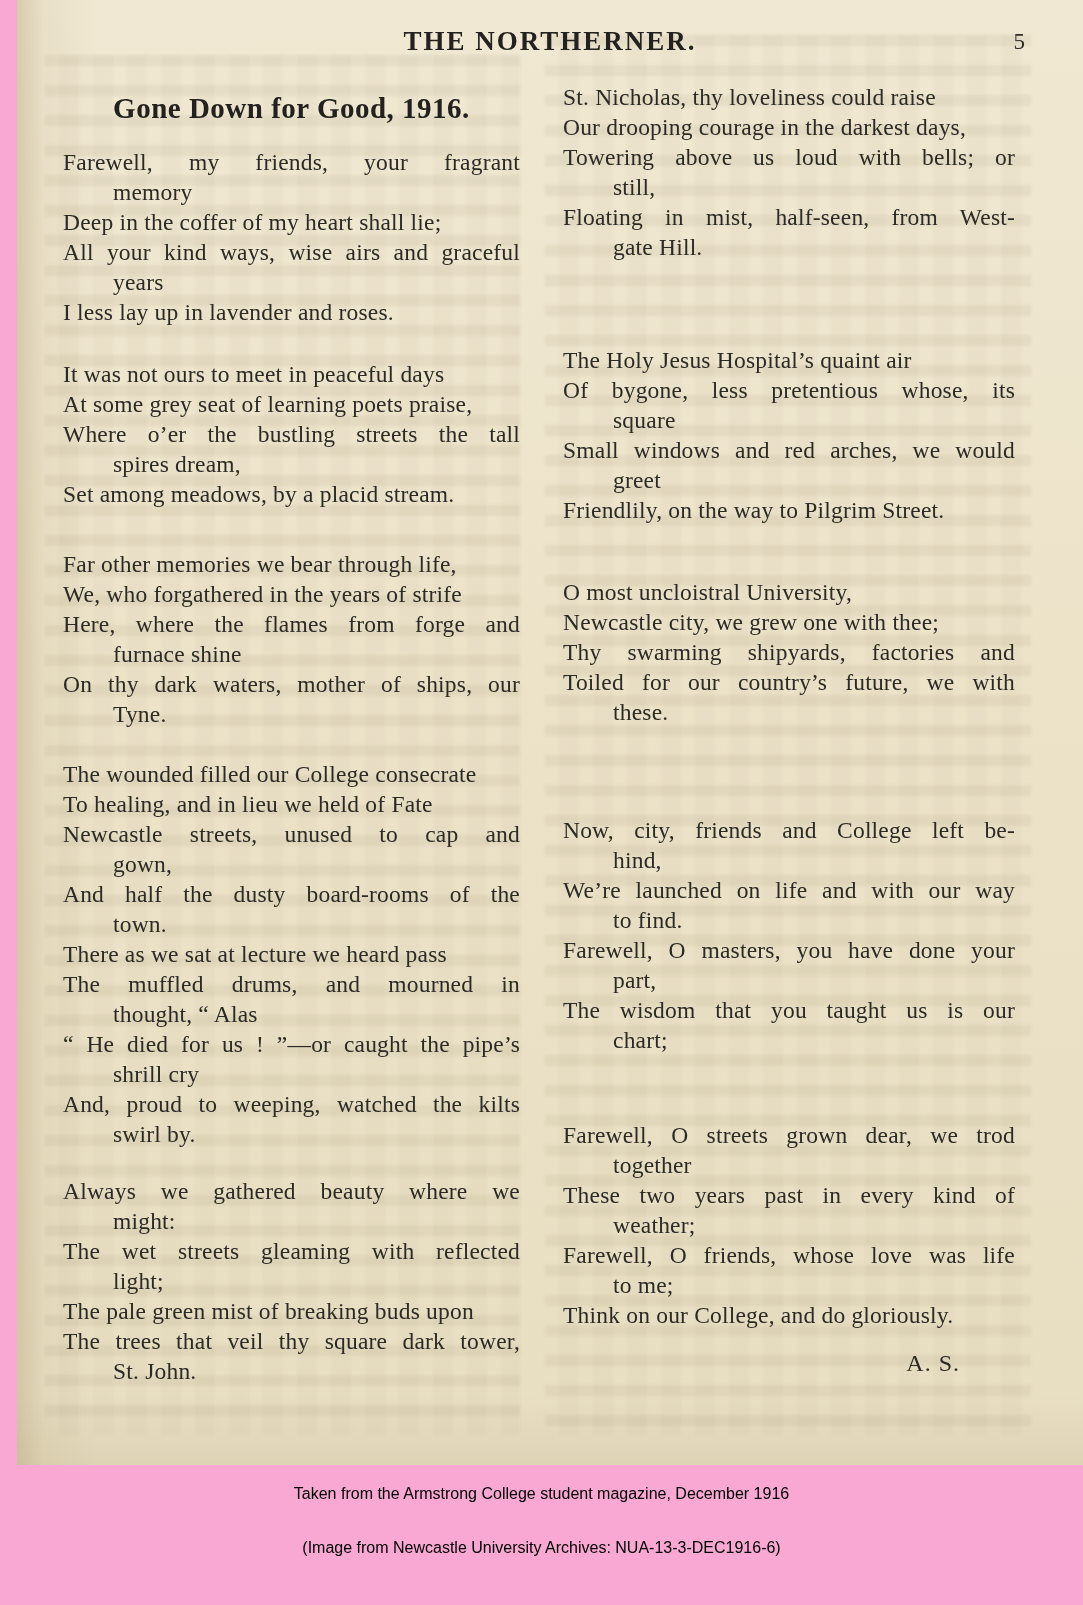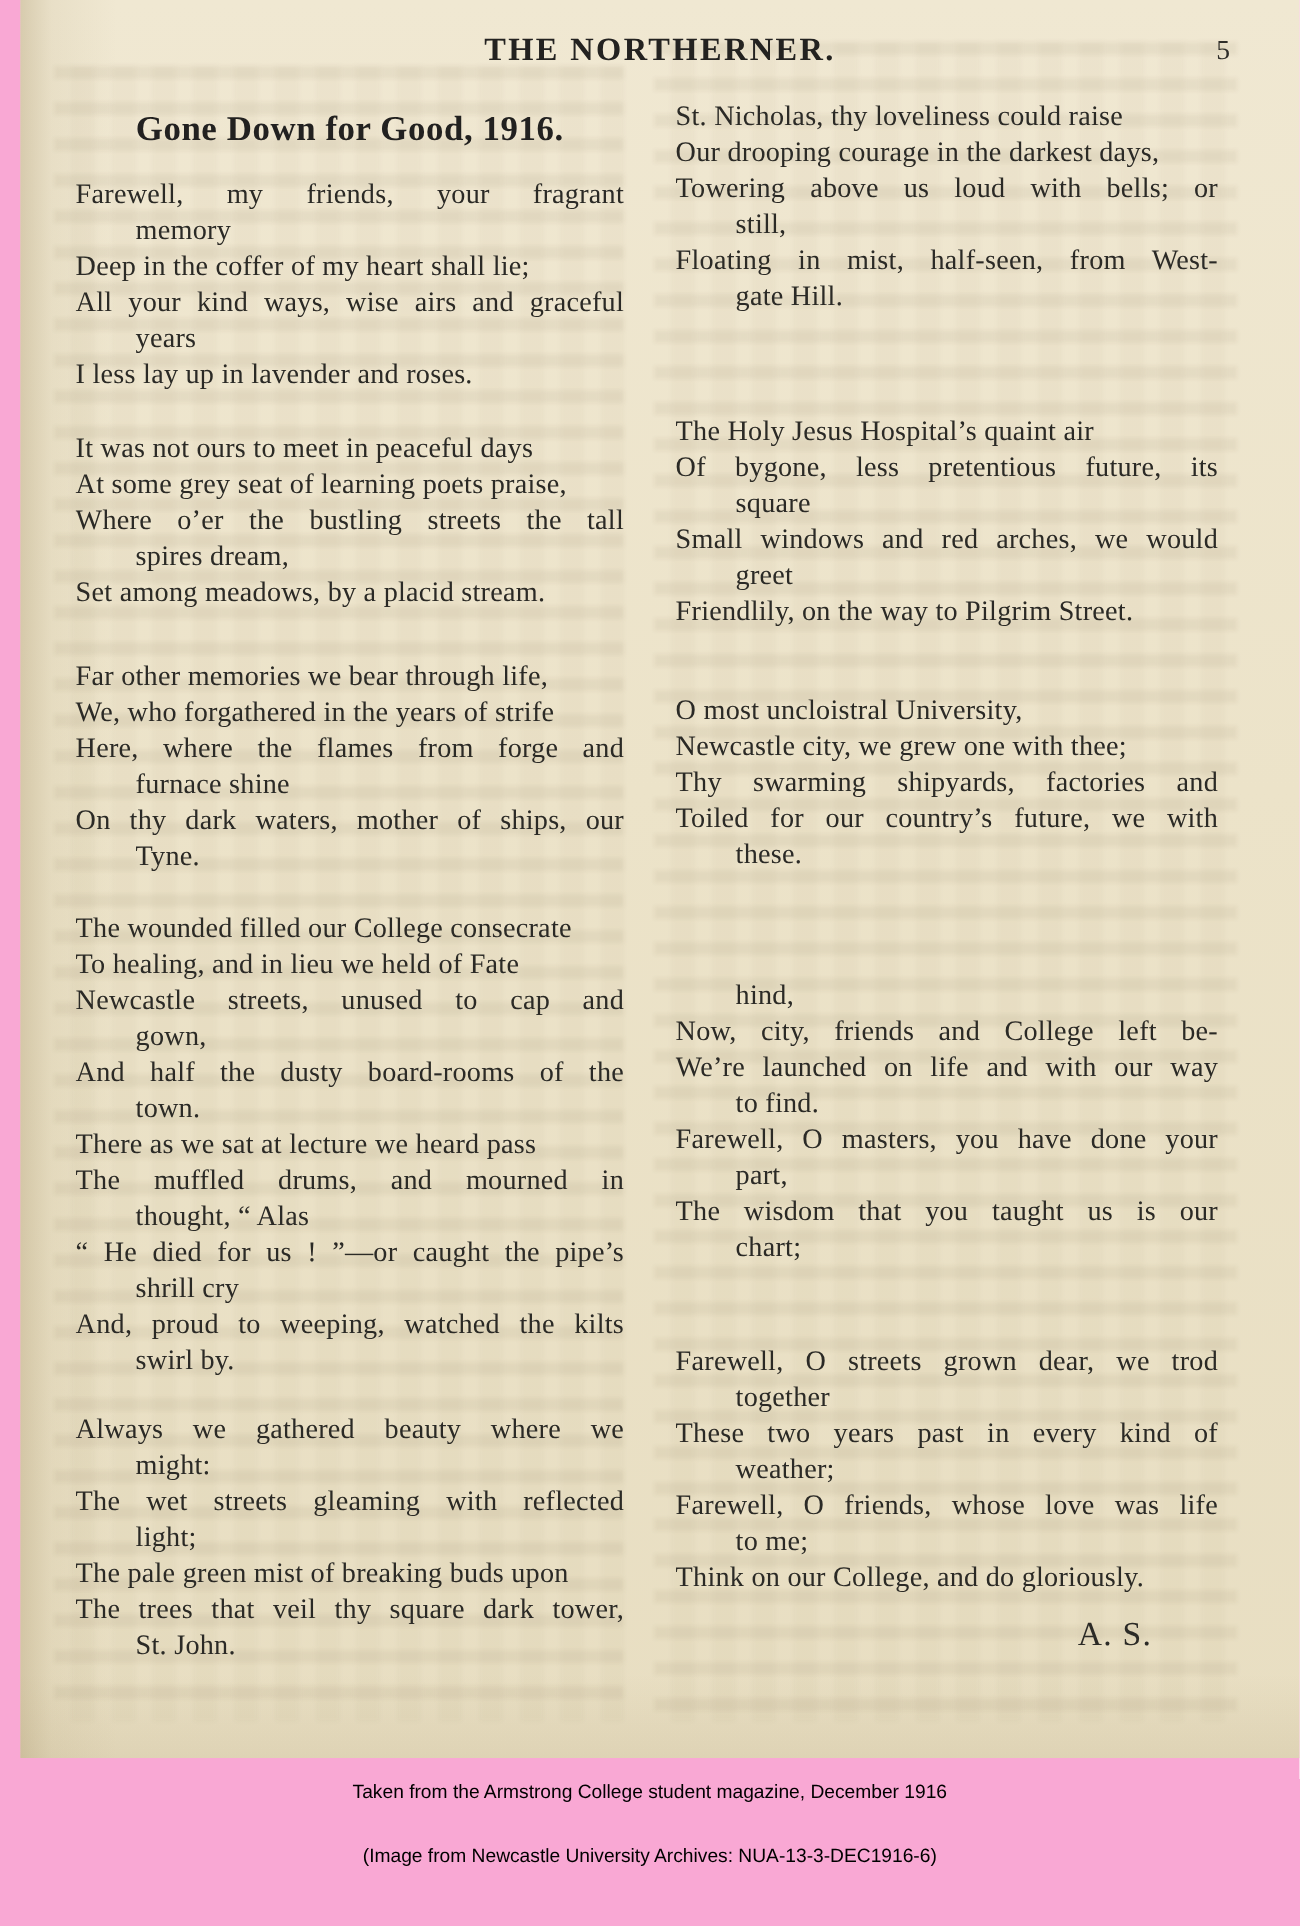--- a/index.html
+++ b/index.html
@@ -69,21 +69,21 @@
   #left-stanzas .stanza:nth-child(4){}
   #left-stanzas .stanza:nth-child(5){margin-bottom:27px;}
 
   #right-stanzas .stanza:nth-child(1){margin-bottom:83px;}
   #right-stanzas .stanza:nth-child(2){margin-bottom:52px;}
   #right-stanzas .stanza:nth-child(3){margin-bottom:88px;}
   #right-stanzas .stanza:nth-child(4){margin-bottom:65px;}
 
   .signature{
     margin-top:18px;text-align:right;padding-right:55px;
-    font-size:28px;line-height:30px;letter-spacing:1px;color:var(--ink);
+    font-size:24px;line-height:30px;letter-spacing:1px;color:var(--ink);
   }
 
   
   .caption{
     position:absolute;left:0;top:1480px;width:100%;
     text-align:center;color:#000;
     font-family:"Liberation Sans", sans-serif;
   }
   .caption p{margin:0 0 26px 0;font-size:16px;line-height:28px;}
 </style>
@@ -158,36 +158,36 @@
           <div class="stanza">
             <div class="line">St. Nicholas, thy loveliness could raise</div>
             <div class="line">Our drooping courage in the darkest days,</div>
             <div class="line j">Towering above us loud with bells; or</div>
             <div class="line ind">still,</div>
             <div class="line j">Floating in mist, half-seen, from West-</div>
             <div class="line ind">gate Hill.</div>
           </div>
           <div class="stanza">
             <div class="line">The Holy Jesus Hospital’s quaint air</div>
-            <div class="line j">Of bygone, less pretentious future, its</div>
+            <div class="line j">Of bygone, less pretentious whose, its</div>
             <div class="line ind">square</div>
             <div class="line j">Small windows and red arches, we would</div>
             <div class="line ind">greet</div>
             <div class="line">Friendlily, on the way to Pilgrim Street.</div>
           </div>
           <div class="stanza">
             <div class="line">O most uncloistral University,</div>
             <div class="line">Newcastle city, we grew one with thee;</div>
             <div class="line j">Thy swarming shipyards, factories and</div>
             <div class="line j">Toiled for our country’s future, we with</div>
             <div class="line ind">these.</div>
           </div>
           <div class="stanza">
+            <div class="line j">Now, city, friends and College left be-</div>
             <div class="line ind">hind,</div>
-            <div class="line j">Now, city, friends and College left be-</div>
             <div class="line j">We’re launched on life and with our way</div>
             <div class="line ind">to find.</div>
             <div class="line j">Farewell, O masters, you have done your</div>
             <div class="line ind">part,</div>
             <div class="line j">The wisdom that you taught us is our</div>
             <div class="line ind">chart;</div>
           </div>
           <div class="stanza">
             <div class="line j">Farewell, O streets grown dear, we trod</div>
             <div class="line ind">together</div>

